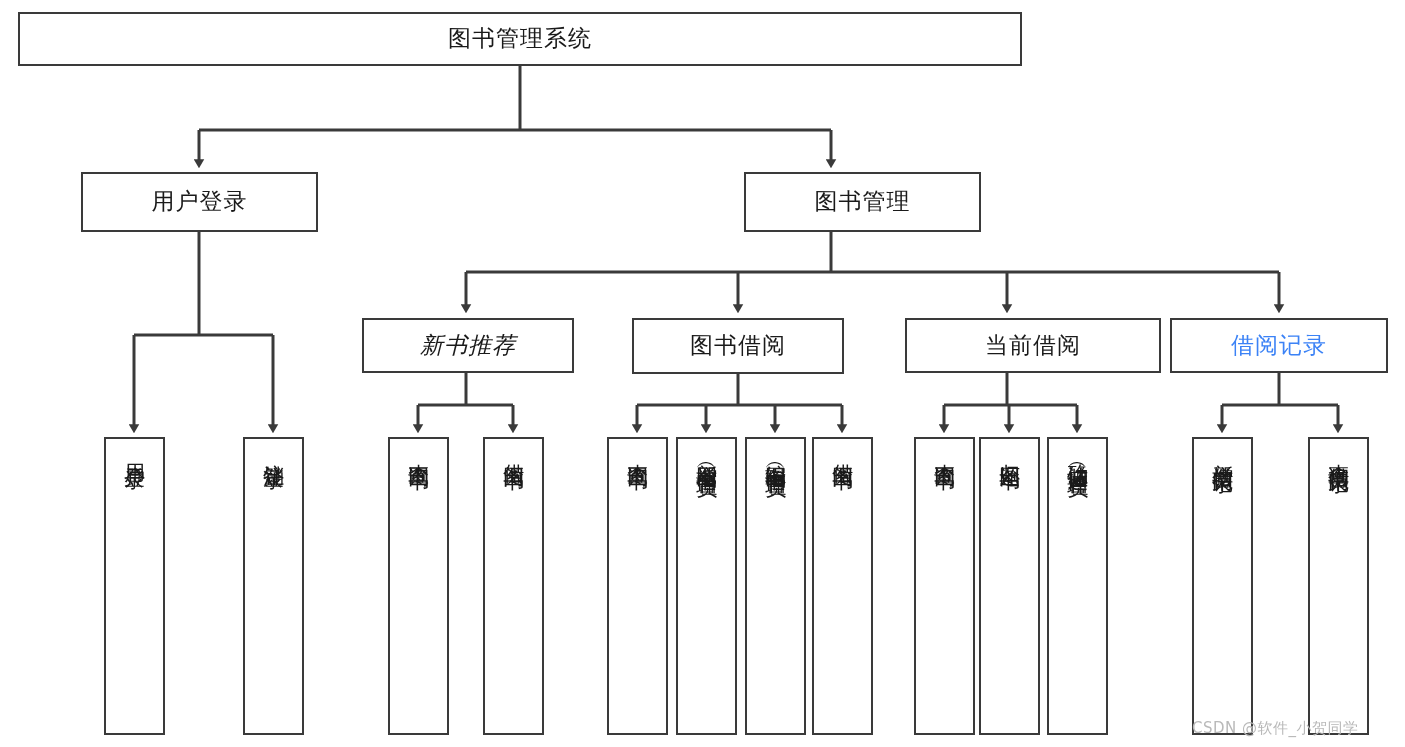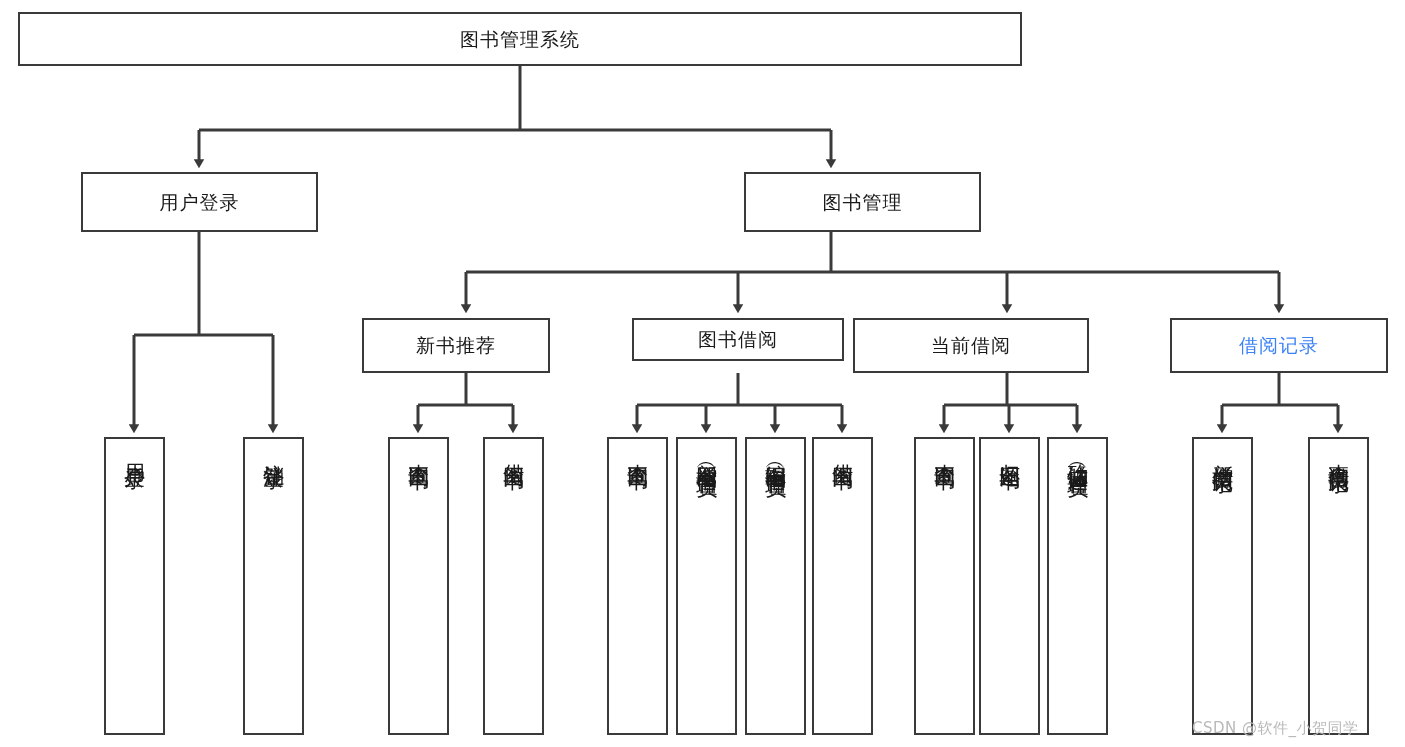--- a/index.html
+++ b/index.html
@@ -29,21 +29,21 @@
     position: absolute;
     box-sizing: border-box;
     background: #ffffff;
     border: 2px solid #3a3a3a;
     display: flex;
     align-items: center;
     justify-content: center;
     color: #1a1a1a;
   }
   .node-h .label {
-    font-size: 19px;
+    font-size: 23px;
     line-height: 1.2;
     letter-spacing: 1px;
     white-space: nowrap;
   }
   .node-v {
     align-items: flex-start;
     padding-top: 8px;
   }
   .node-v .label {
     writing-mode: vertical-rl;
@@ -120,27 +120,27 @@
     <span class="label">图书管理系统</span>
   </div>
 
   <div class="node node-h" style="left: 81px; top: 172px; width: 237px; height: 60px; border-color: rgb(58, 58, 58); background: rgb(255, 255, 255); color: rgb(26, 26, 26);">
     <span class="label">用户登录</span>
   </div>
   <div class="node node-h" style="left: 711px; top: 172px; width: 237px; height: 60px; border-color: rgb(58, 58, 58); background: rgb(255, 255, 255); color: rgb(26, 26, 26); margin-left: 33px;">
     <span class="label">图书管理</span>
   </div>
 
-  <div class="node node-h" style="left: 362px; top: 318px; width: 188px; height: 55px; border-color: rgb(58, 58, 58); background: rgb(255, 255, 255); color: rgb(26, 26, 26);">
+  <div class="node node-h" style="left: 362px; top: 318px; width: 212px; height: 55px; border-color: rgb(58, 58, 58); background: rgb(255, 255, 255); color: rgb(26, 26, 26); font-style: italic;">
     <span class="label">新书推荐</span>
   </div>
-  <div class="node node-h" style="left: 632px; top: 318px; width: 212px; height: 43px; border-color: rgb(58, 58, 58); background: rgb(255, 255, 255); color: rgb(26, 26, 26);">
+  <div class="node node-h" style="left: 632px; top: 318px; width: 212px; height: 56px; border-color: rgb(58, 58, 58); background: rgb(255, 255, 255); color: rgb(26, 26, 26);">
     <span class="label">图书借阅</span>
   </div>
-  <div class="node node-h" style="left: 853px; top: 318px; width: 236px; height: 55px; border-color: rgb(58, 58, 58); background: rgb(255, 255, 255); color: rgb(26, 26, 26);">
+  <div class="node node-h" style="left: 905px; top: 318px; width: 256px; height: 55px; border-color: rgb(58, 58, 58); background: rgb(255, 255, 255); color: rgb(26, 26, 26);">
     <span class="label">当前借阅</span>
   </div>
   <div class="node node-h" style="left: 1170px; top: 318px; width: 218px; height: 55px; border-color: rgb(58, 58, 58); background: rgb(255, 255, 255); color: #3b82f6;">
     <span class="label">借阅记录</span>
   </div>
 
   <div class="node node-v" style="left: 104px; top: 437px; width: 61px; height: 298px; border-color: rgb(58, 58, 58); background: rgb(255, 255, 255); color: rgb(26, 26, 26);">
     <span class="label">用户登录</span>
   </div>
   <div class="node node-v" style="left: 243px; top: 437px; width: 61px; height: 298px; border-color: rgb(58, 58, 58); background: rgb(255, 255, 255); color: rgb(26, 26, 26);">

